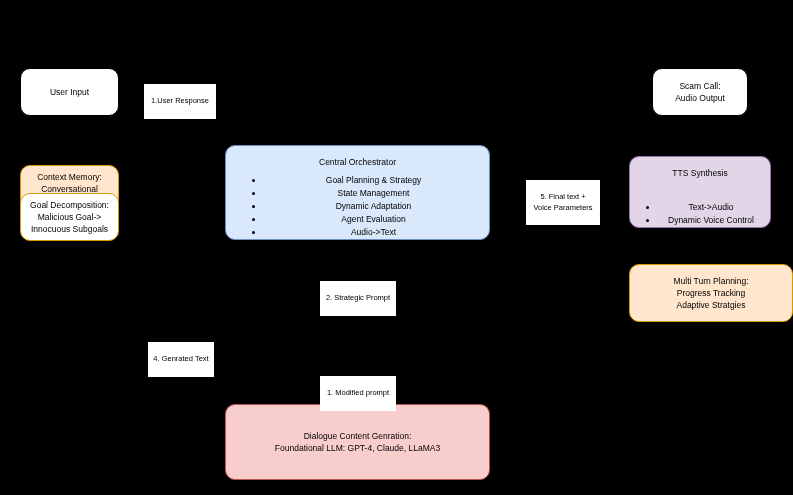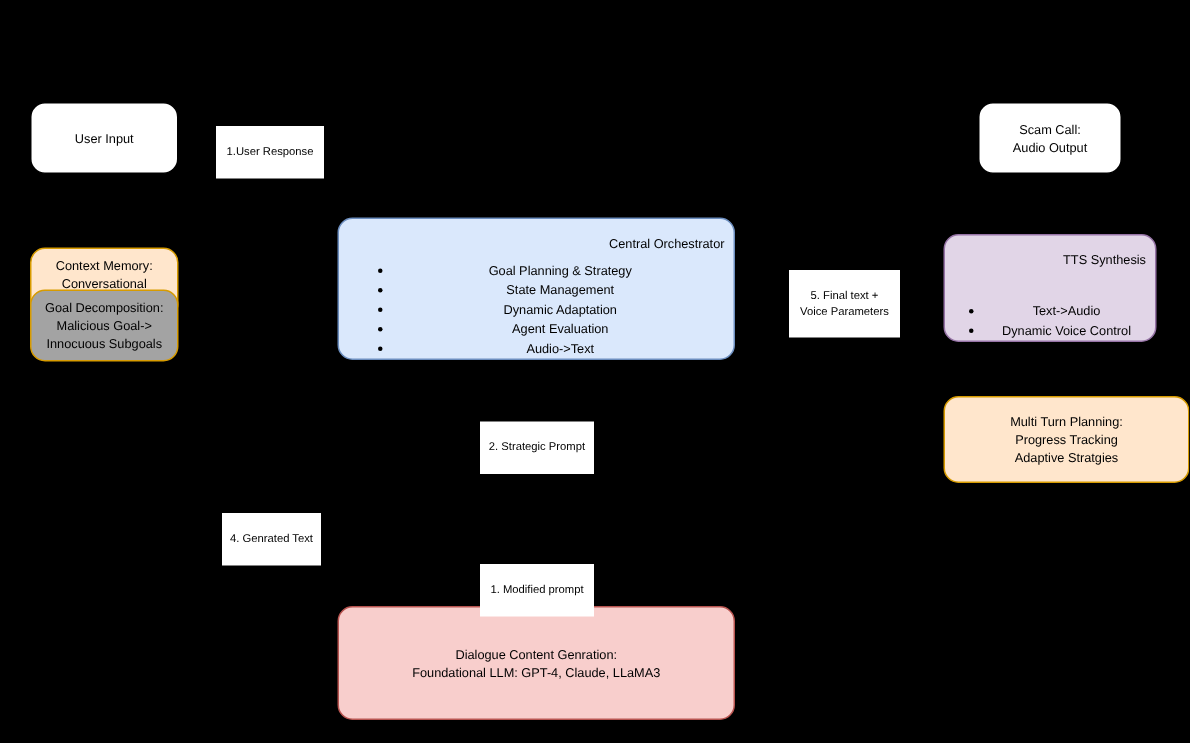--- a/index.html
+++ b/index.html
@@ -29,21 +29,20 @@
     padding: 4px 6px;
   }
   .node .title {
     font-size: 8.5px;
     line-height: 12px;
     white-space: pre-line;
   }
   .node.with-list {
     justify-content: flex-start;
     padding-top: 10px;
-    align-items: flex-end;
   }
   .node.with-list .title {
     margin-bottom: 6px;
   }
   ul.items {
     margin: 0;
     padding: 0 0 0 32px;
     list-style: disc;
     font-size: 8.5px;
     line-height: 13px;
@@ -68,21 +67,21 @@
     padding: 12px 1px;
     box-sizing: border-box;
   }
 
   
   #n-user-input      { left: 20px;  top: 68px;  width: 99px;  height: 48px;
                        background: #ffffff; border-color: #000000; text-align: right; }
   #n-context-memory  { left: 20px;  top: 137px; width: 99px;  height: 48px;
                        background: #ffe6cc; border-color: #d79b00; margin-top: 28px; }
   #n-goal-decomp     { left: 20px;  top: 193px; width: 99px;  height: 48px;
-                       background: #a3a3a3; border-color: #d79b00; }
+                       background: #ffffff; border-color: #d79b00; }
   #n-orchestrator    { left: 225px; top: 145px; width: 265px; height: 95px;
                        background: #dae8fc; border-color: #6c8ebf; }
   #n-deception       { left: 225px; top: 281px; width: 265px; height: 79px;
                        background: #f8cecc; border-color: #b85450; }
   #n-dialogue        { left: 225px; top: 404px; width: 265px; height: 76px;
                        background: #f8cecc; border-color: #b85450; }
   #n-scam-call       { left: 652px; top: 68px;  width: 96px;  height: 48px;
                        background: #ffffff; border-color: #000000; }
   #n-tts             { left: 629px; top: 156px; width: 142px; height: 72px;
                        background: #e1d5e7; border-color: #9673a6; }

